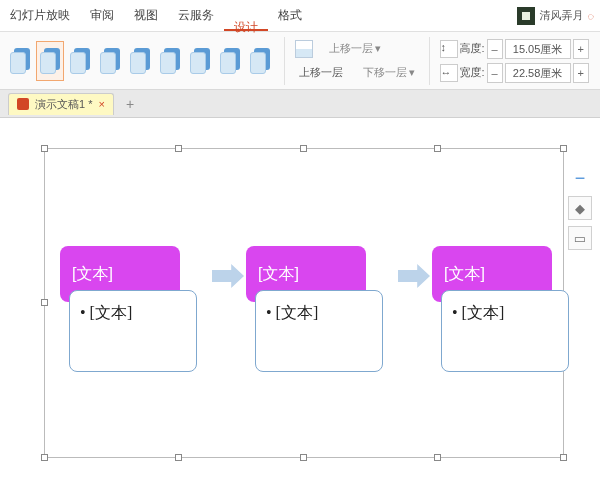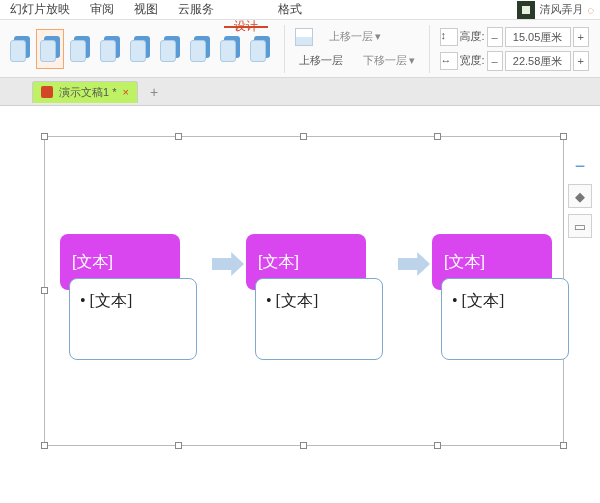--- a/index.html
+++ b/index.html
@@ -1,19 +1,19 @@
 <!DOCTYPE html>
 <html><head>
 <meta charset="utf-8">
 <style>
   * { box-sizing: border-box; margin: 0; padding: 0; font-family: "Microsoft YaHei", sans-serif; }
   body { width: 600px; height: 503px; background: #fff; overflow: hidden; font-size: 12px; }
 
   
-  .titlebar { height: 20px; background: #fff; display: flex; align-items: center; border-bottom: 1px solid #e0e0e0; }
+  .titlebar { height: 32px; background: #fff; display: flex; align-items: center; border-bottom: 1px solid #e0e0e0; }
   .tabs { display: flex; height: 100%; }
   .tab { padding: 0 10px; display: flex; align-items: center; color: #444; cursor: pointer; font-size: 12px; }
   .tab.active { color: #d24726; border-bottom: 2px solid #d24726; margin-top: 26px; }
   .spacer { flex: 1; }
   .user { display: flex; align-items: center; gap: 4px; padding-right: 6px; color: #555; font-size: 11px; }
   .avatar { width: 18px; height: 18px; background: #2a3b2a; display: inline-block; }
   .avatar::after { content:""; display:block; width:8px; height:8px; background:#e8f0e0; margin:5px auto; }
 
   
   .ribbon { height: 58px; background: #fafafa; border-bottom: 1px solid #d9d9d9; display: flex; align-items: center; padding: 4px 6px; gap: 4px; }
@@ -30,21 +30,21 @@
   .ricon { width:18px; height:18px; background:#e8eef5; border:1px solid #bcd; display:inline-block; }
   .ricon.pane { background: linear-gradient(#fff 50%, #d6e8f5 50%); }
   .rbtn { padding:2px 4px; color:#888; cursor:pointer; display:flex; align-items:center; gap:2px; }
   .dim { display:flex; align-items:center; gap:2px; }
   .dim-label { color:#555; }
   .dim-btn { width:16px; height:20px; border:1px solid #ccc; background:#fff; text-align:center; line-height:18px; cursor:pointer; color:#666; }
   .dim-val { width:66px; height:20px; border:1px solid #ccc; background:#fff; text-align:center; line-height:18px; font-size:11px; }
 
   
   .docbar { height:28px; background:#e9e9e9; border-bottom:1px solid #d0d0d0; display:flex; align-items:center; padding-left:8px; gap:6px; }
-  .doctab { height:22px; background:#bef264; border:1px solid #ccc; border-bottom:none; display:flex; align-items:center; padding:0 8px; gap:6px; font-size:11px; color:#555; border-radius:3px 3px 0 0;margin-left:24px;}
+  .doctab { height:22px; background:#fef9c3; border:1px solid #ccc; border-bottom:none; display:flex; align-items:center; padding:0 8px; gap:6px; font-size:11px; color:#555; border-radius:3px 3px 0 0;}
   .doctab .p { width:12px; height:12px; background:#d24726; display:inline-block; border-radius:2px;}
   .doctab .x { color:#d24726; cursor:pointer; }
   .plus { color:#888; cursor:pointer; padding:0 6px; font-size:14px;}
 
   
   .canvas-wrap { position:relative; height: calc(503px - 24px - 58px - 28px); background:#fff; }
   .slide-sel { position:absolute; left:44px; top:30px; width:520px; height:310px; border:1px solid #bbb; }
   .handle { position:absolute; width:7px; height:7px; background:#fff; border:1px solid #888; }
   .h-tl{left:-4px;top:-4px}.h-tr{right:-4px;top:-4px}.h-bl{left:-4px;bottom:-4px}.h-br{right:-4px;bottom:-4px}
   .h-t{left:50%;top:-4px;margin-left:-4px}.h-b{left:50%;bottom:-4px;margin-left:-4px}

